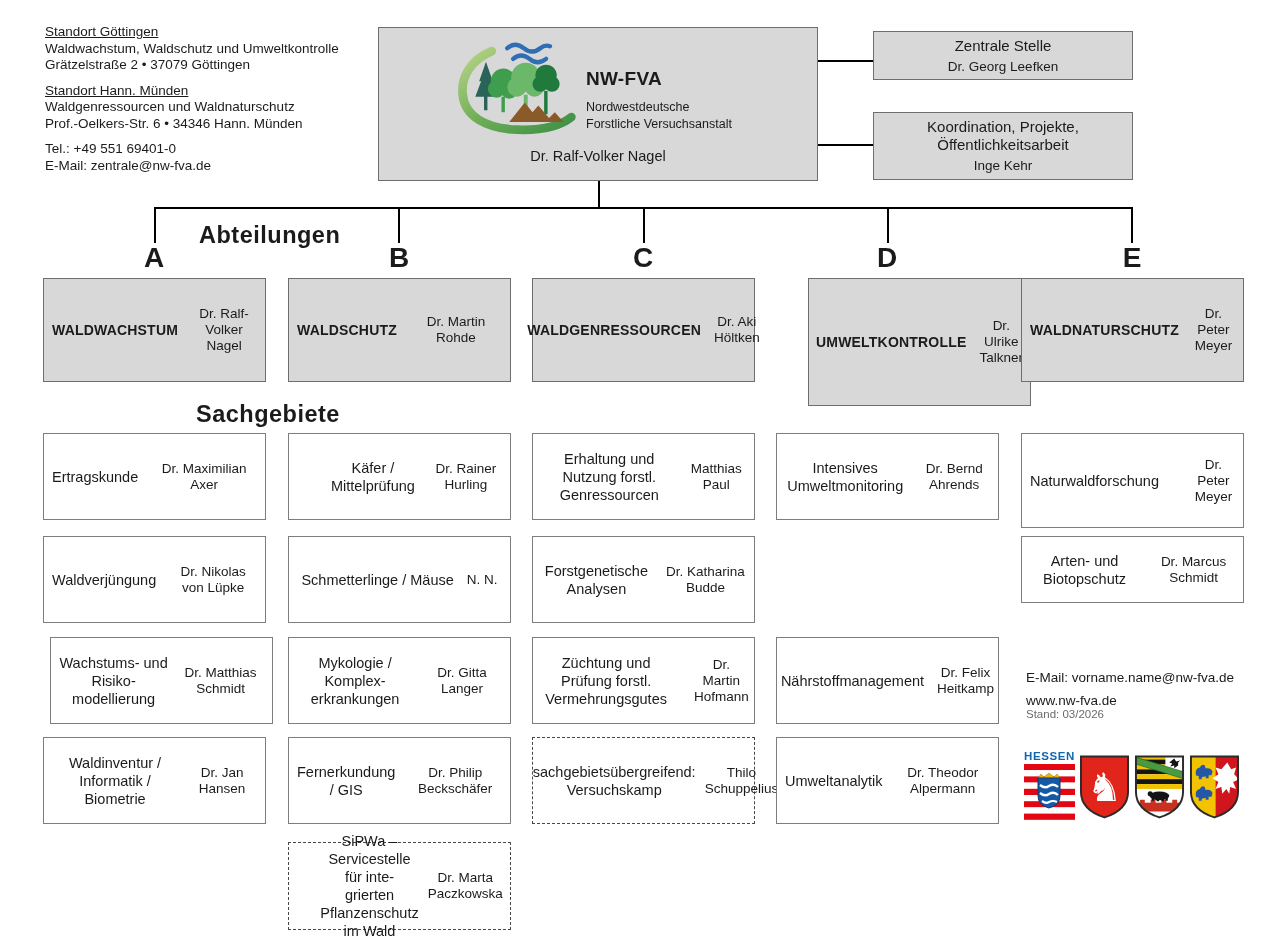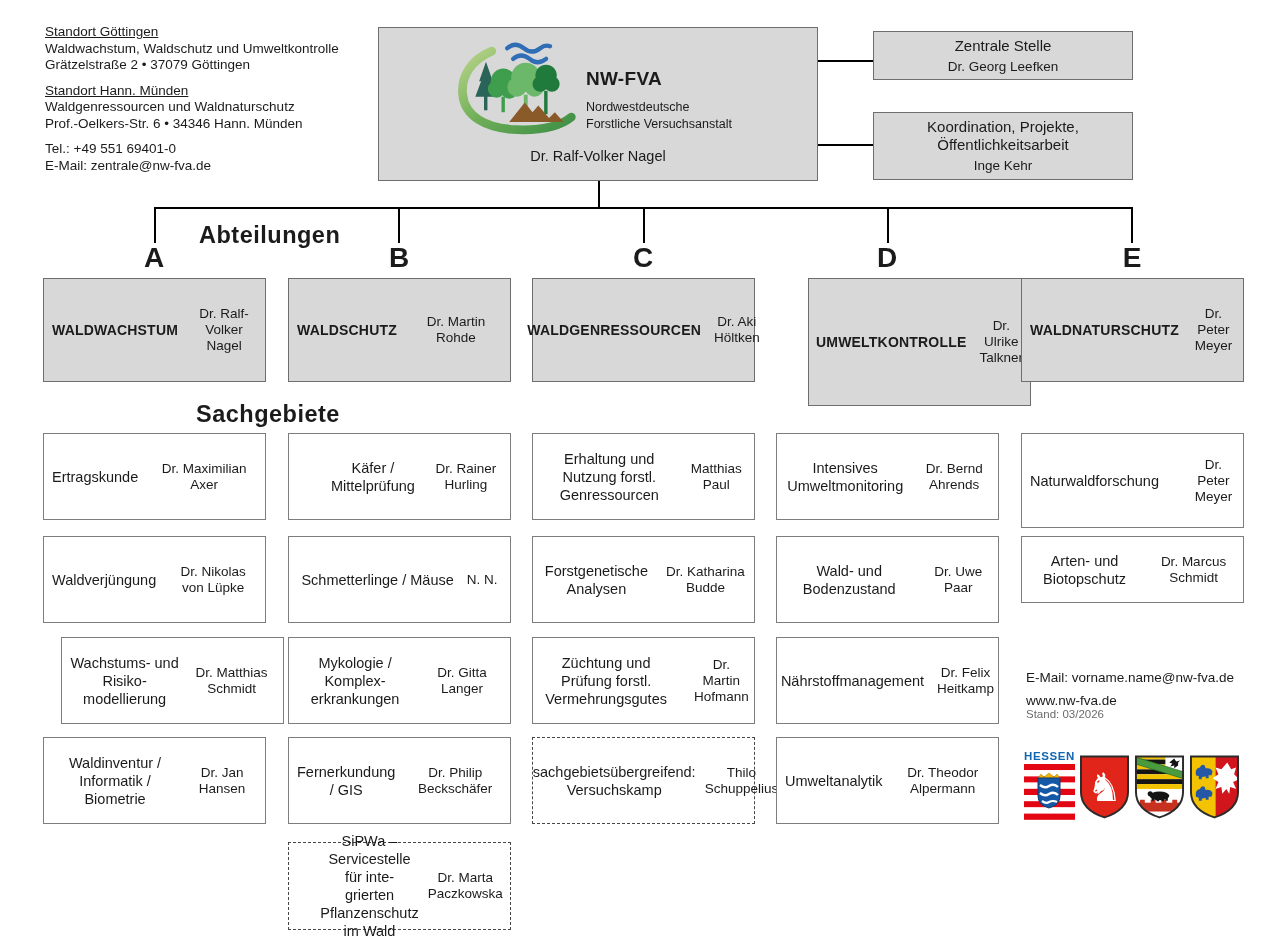--- a/index.html
+++ b/index.html
@@ -165,21 +165,21 @@
   <div class="section-heading" style="left:196px;top:401px;">Sachgebiete</div>
 
   <div class="box white" style="left:43px;top:433px;height:87px;">
     <div class="t">Ertragskunde</div>
     <div class="n">Dr. Maximilian Axer</div>
   </div>
   <div class="box white" style="left:43px;top:536px;height:87px;align-items:center;">
     <div class="t">Waldverjüngung</div>
     <div class="n">Dr. Nikolas von Lüpke</div>
   </div>
-  <div class="box white" style="left:61px;top:637px;height:87px;gap:9px;">
+  <div class="box white" style="left:50px;top:637px;height:87px;gap:9px;">
     <div class="t">Wachstums- und Risiko-
 modellierung</div>
     <div class="n">Dr. Matthias Schmidt</div>
   </div>
   <div class="box white" style="left:43px;top:737px;height:87px;gap:9px;">
     <div class="t">Waldinventur / Informatik /
 Biometrie</div>
     <div class="n">Dr. Jan Hansen</div>
   </div>
 
@@ -222,24 +222,20 @@
   </div>
   <div class="box dashed" style="left:532px;top:737px;height:87px;gap:9px;">
     <div class="t">sachgebietsübergreifend:
 Versuchskamp</div>
     <div class="n">Thilo Schuppelius</div>
   </div>
 
   <div class="box white" style="left:776px;top:433px;height:87px;">
     <div class="t">Intensives Umweltmonitoring</div>
     <div class="n">Dr. Bernd Ahrends</div>
-  </div>
-  <div class="box white" style="left:776px;top:536px;height:87px;">
-    <div class="t">Wald- und Bodenzustand</div>
-    <div class="n">Dr. Uwe Paar</div>
   </div>
   <div class="box white" style="left:776px;top:637px;height:87px;">
     <div class="t">Nährstoffmanagement</div>
     <div class="n">Dr. Felix Heitkamp</div>
   </div>
   <div class="box white" style="left:776px;top:737px;height:87px;">
     <div class="t">Umweltanalytik</div>
     <div class="n">Dr. Theodor Alpermann</div>
   </div>
 

